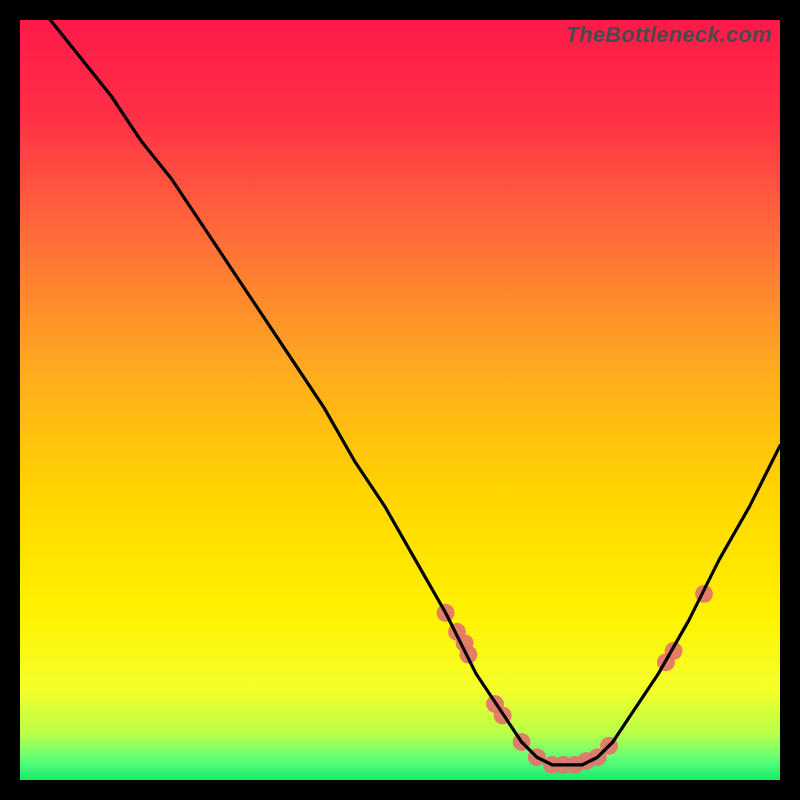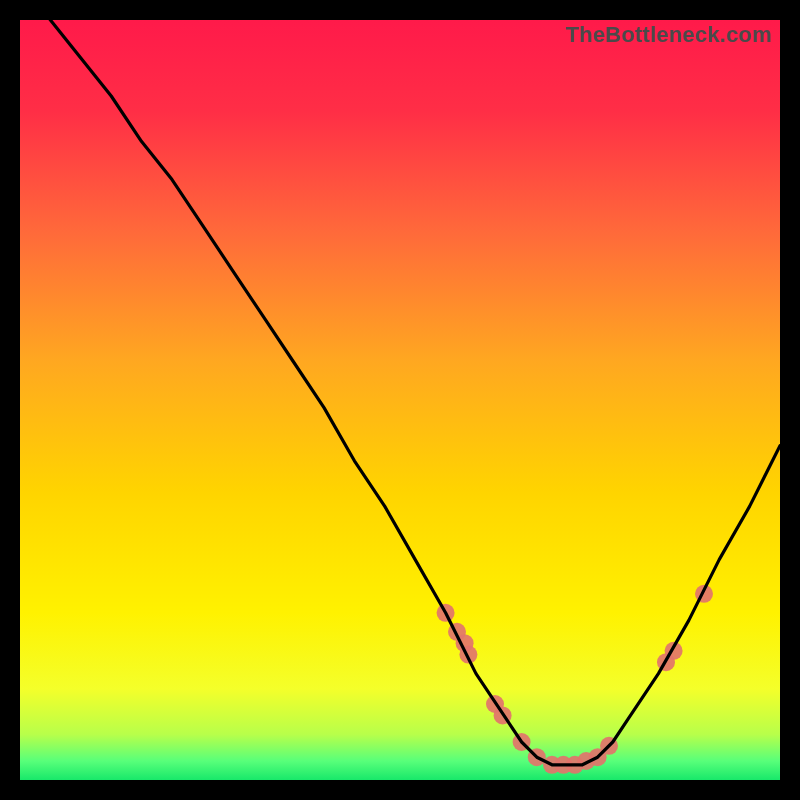--- a/index.html
+++ b/index.html
@@ -11,20 +11,21 @@
     overflow: hidden;
     font-family: Arial, Helvetica, sans-serif;
   }
   .frame {
     position: absolute;
     left: 20px;
     top: 20px;
     width: 760px;
     height: 606px;
     background: #000;
+    font-style: italic;
   }
   .plot-area {
     position: absolute;
     left: 0;
     top: 0;
     width: 760px;
     height: 760px;
   }
   .watermark {
     position: absolute;

